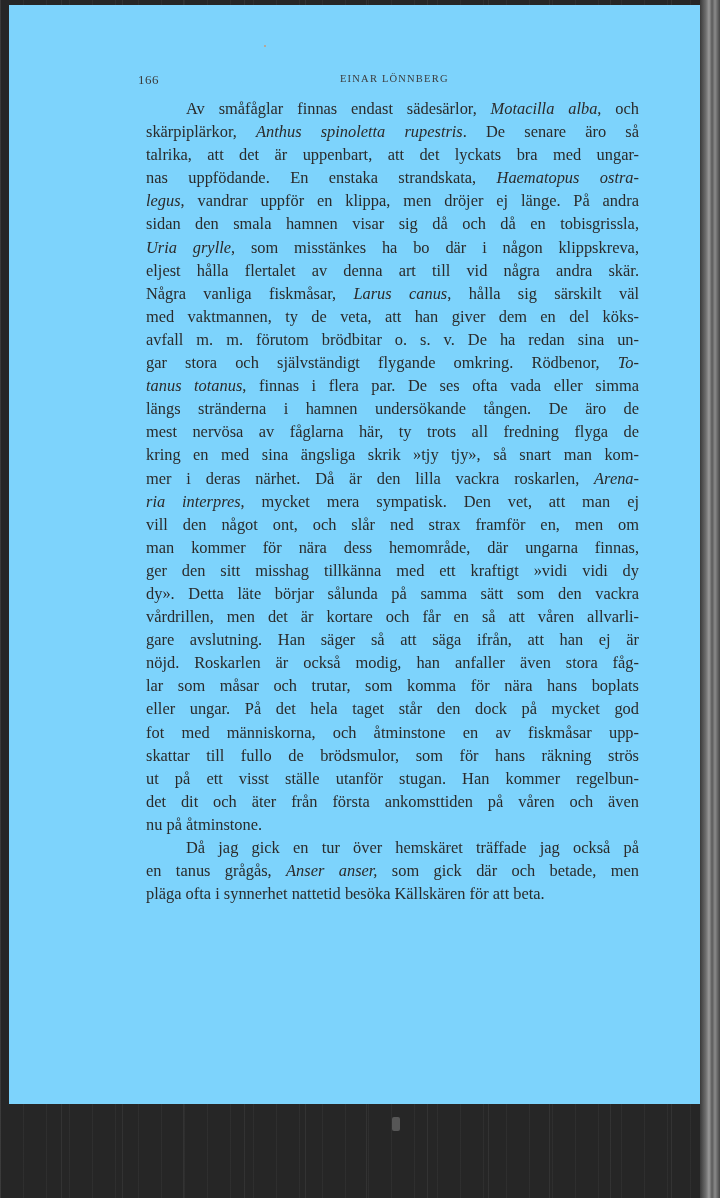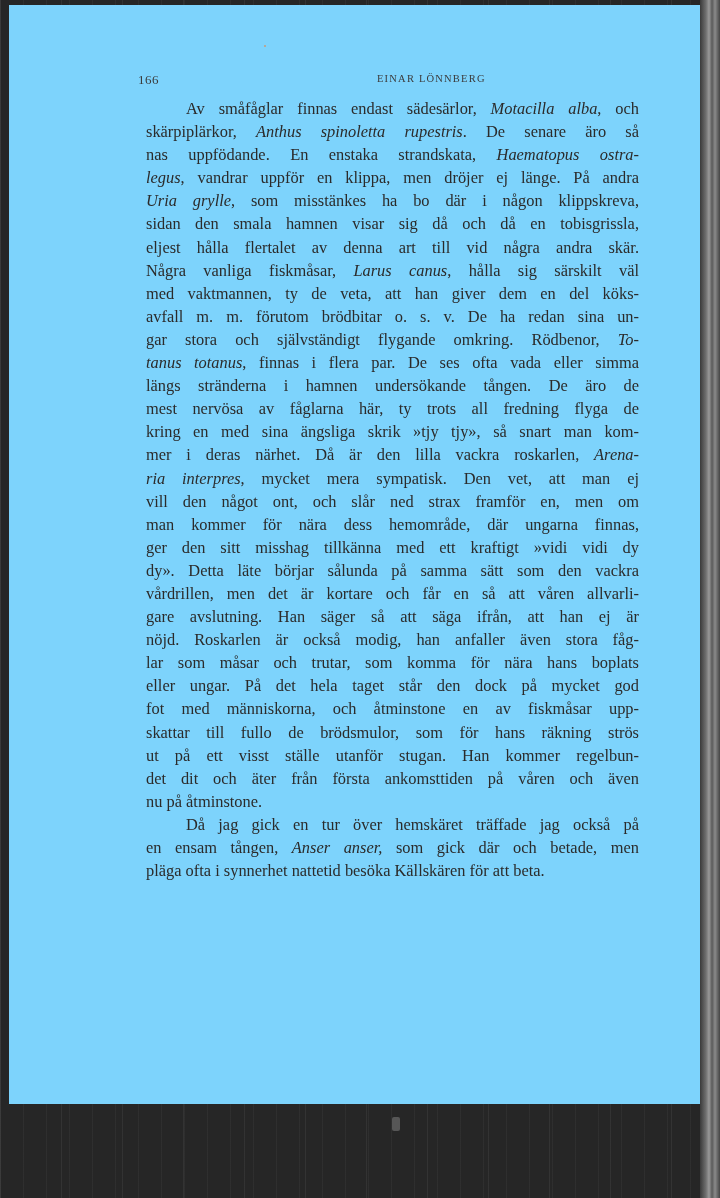--- a/index.html
+++ b/index.html
@@ -25,21 +25,21 @@
     background: #7dd3fc;
   }
   .header {
     position: absolute; top: 67px; left: 0; width: 100%; height: 16px;
     font-size: 12px; color: #3b3b3b;
   }
   .page-number {
     position: absolute; left: 129px; top: 0; font-size: 13px; letter-spacing: 0.5px;
   }
   .running-head {
-    position: absolute; left: 331px; top: 1px; font-size: 10.5px; letter-spacing: 1.2px; margin-left: 37px;
+    position: absolute; left: 331px; top: 1px; font-size: 10.5px; letter-spacing: 1.2px;
   }
   .stray-mark {
     position: absolute; left: 255px; top: 40px; width: 2px; height: 2px; background: #c79a7a; border-radius: 50%;
   }
   .body-text {
     position: absolute; left: 137px; top: 92px; width: 493px;
     font-size: 16.4px; line-height: 23.1px; color: #2b2b2b;
     text-align: justify;
   }
   .line { display: block; white-space: nowrap; text-align-last: justify; text-align: justify; height: 23.1px; }
@@ -60,24 +60,25 @@
 <div class="page">
   <div class="stray-mark"></div>
   <div class="header">
     <span class="page-number">166</span>
     <span class="running-head">EINAR LÖNNBERG</span>
   </div>
   <div class="body-text" id="body-text">
       <div>
         <span class="line indent"><span>Av småfåglar finnas endast sädesärlor, </span><i>Motacilla alba</i><span>, och</span></span>
         <span class="line"><span>skärpiplärkor, </span><i>Anthus  spinoletta  rupestris</i><span>.  De senare äro så</span></span>
+        <span class="line"><span>talrika, att  det  är uppenbart, att det lyckats bra med ungar-</span></span>
         <span class="line"><span>nas  uppfödande.  En enstaka strandskata, </span><i>Haematopus ostra-</i></span>
         <span class="line"><i>legus</i><span>, vandrar uppför en klippa, men dröjer ej länge. På andra</span></span>
+        <span class="line"><span>sidan  den smala hamnen visar sig då och då en tobisgrissla,</span></span>
         <span class="line"><i>Uria  grylle</i><span>, som  misstänkes  ha bo där i någon klippskreva,</span></span>
-        <span class="line"><span>sidan  den smala hamnen visar sig då och då en tobisgrissla,</span></span>
         <span class="line"><span>eljest  hålla  flertalet  av  denna art till vid några andra skär.</span></span>
         <span class="line"><span>Några  vanliga  fiskmåsar, </span><i>Larus  canus</i><span>, hålla  sig särskilt väl</span></span>
         <span class="line"><span>med  vaktmannen, ty de veta, att han giver dem en del köks-</span></span>
         <span class="line"><span>avfall m. m. förutom brödbitar o. s. v.  De ha redan sina un-</span></span>
         <span class="line"><span>gar  stora och självständigt flygande omkring.  Rödbenor, </span><i>To-</i></span>
         <span class="line"><i>tanus totanus</i><span>, finnas i flera par. De ses ofta vada eller simma</span></span>
         <span class="line"><span>längs  stränderna i hamnen undersökande tången.  De äro de</span></span>
         <span class="line"><span>mest  nervösa  av  fåglarna  här, ty trots all fredning flyga de</span></span>
         <span class="line"><span>kring en med sina ängsliga skrik »tjy tjy», så snart man kom-</span></span>
         <span class="line"><span>mer i deras närhet.  Då är den lilla vackra roskarlen, </span><i>Arena-</i></span>
@@ -92,19 +93,19 @@
         <span class="line"><span>lar som måsar och trutar, som komma för nära hans boplats</span></span>
         <span class="line"><span>eller  ungar.  På det hela taget står den dock på mycket god</span></span>
         <span class="line"><span>fot  med  människorna, och  åtminstone  en av fiskmåsar upp-</span></span>
         <span class="line"><span>skattar  till  fullo  de brödsmulor, som för hans räkning strös</span></span>
         <span class="line"><span>ut  på ett visst ställe utanför stugan.  Han kommer regelbun-</span></span>
         <span class="line"><span>det  dit  och äter från första ankomsttiden på våren och även</span></span>
         <span class="line last"><span>nu på åtminstone.</span></span>
       </div>
       <div>
         <span class="line indent"><span>Då  jag  gick en tur över hemskäret träffade jag också på</span></span>
-        <span class="line"><span>en ensam tången, </span><i>Anser anser,</i><span> som gick där och betade, men</span></span>
+        <span class="line"><span>en tanus grågås, </span><i>Anser anser,</i><span> som gick där och betade, men</span></span>
         <span class="line last"><span>pläga ofta i synnerhet nattetid besöka Källskären för att beta.</span></span>
       </div>
     </div>
 </div>
 
 <div class="gutter-mark"></div>
 
 </body></html>

